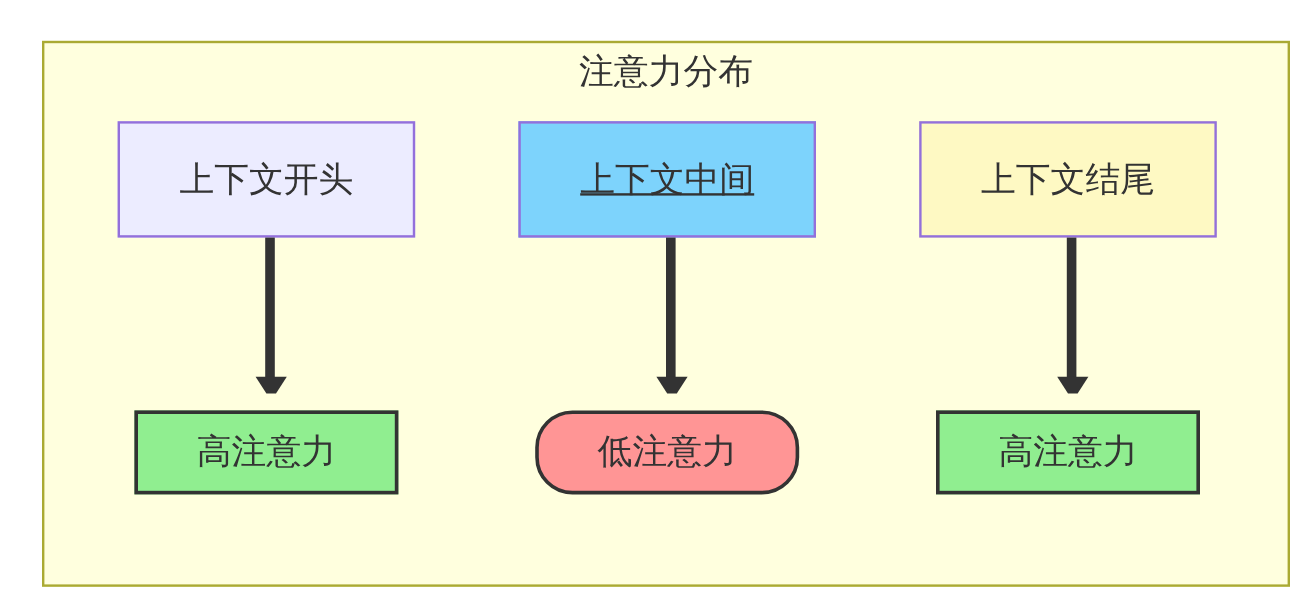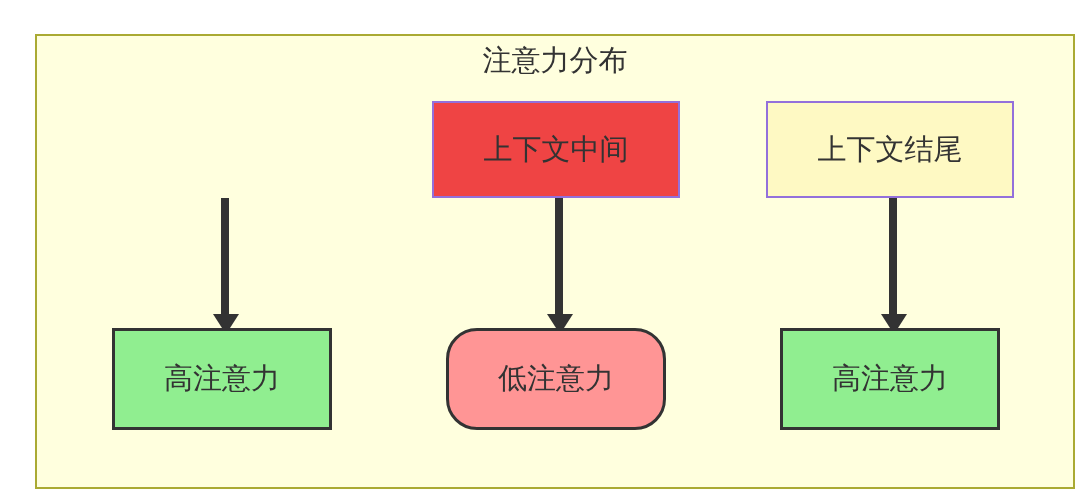--- a/index.html
+++ b/index.html
@@ -43,23 +43,23 @@
     text-align: center;
   }
   .src {
     top: 93px;
     width: 248px;
     height: 97px;
     border: 2px solid #9370DB;
     background: #ECECFF;
   }
   .dst {
-    top: 320px;
+    top: 334px;
     width: 220px;
-    height: 102px;
+    height: 70px;
     border: 3px solid #333333;
   }
   .c1.src { left: 90px; }
   .c2.src { left: 424px; }
   .c3.src { left: 758px; }
   .c1.dst { left: 104px; }
   .c2.dst { left: 438px; border-radius: 31px; }
   .c3.dst { left: 772px; }
   .arrow-line {
     position: absolute;
@@ -86,27 +86,30 @@
 </style>
 </head>
 <body>
 
 <div class="canvas">
 
   <div class="frame" style="background-color: rgb(255, 255, 222); border-color: rgb(170, 170, 51);"></div>
 
   <div class="diagram-title">注意力分布</div>
 
+  <div class="node src c1" style="background-color: rgb(236, 236, 255); border-color: rgb(147, 112, 219);">
+    <span>上下文开头</span>
+  </div>
   <div class="arrow-line c1" style="background-color: rgb(51, 51, 51);"></div>
   <div class="arrow-head c1"></div>
   <div class="node dst c1" style="background-color: rgb(144, 238, 144); border-color: rgb(51, 51, 51);">
     <span>高注意力</span>
   </div>
 
-  <div class="node src c2" style="background-color: #ef4444; border-color: rgb(147, 112, 219);">
+  <div class="node src c2" style="background-color: #7dd3fc; border-color: rgb(147, 112, 219); text-decoration: underline;">
     <span>上下文中间</span>
   </div>
   <div class="arrow-line c2" style="background-color: rgb(51, 51, 51);"></div>
   <div class="arrow-head c2"></div>
   <div class="node dst c2" style="background-color: rgb(255, 149, 149); border-color: rgb(51, 51, 51);">
     <span>低注意力</span>
   </div>
 
   <div class="node src c3" style="background-color: #fef9c3; border-color: rgb(147, 112, 219);">
     <span>上下文结尾</span>

